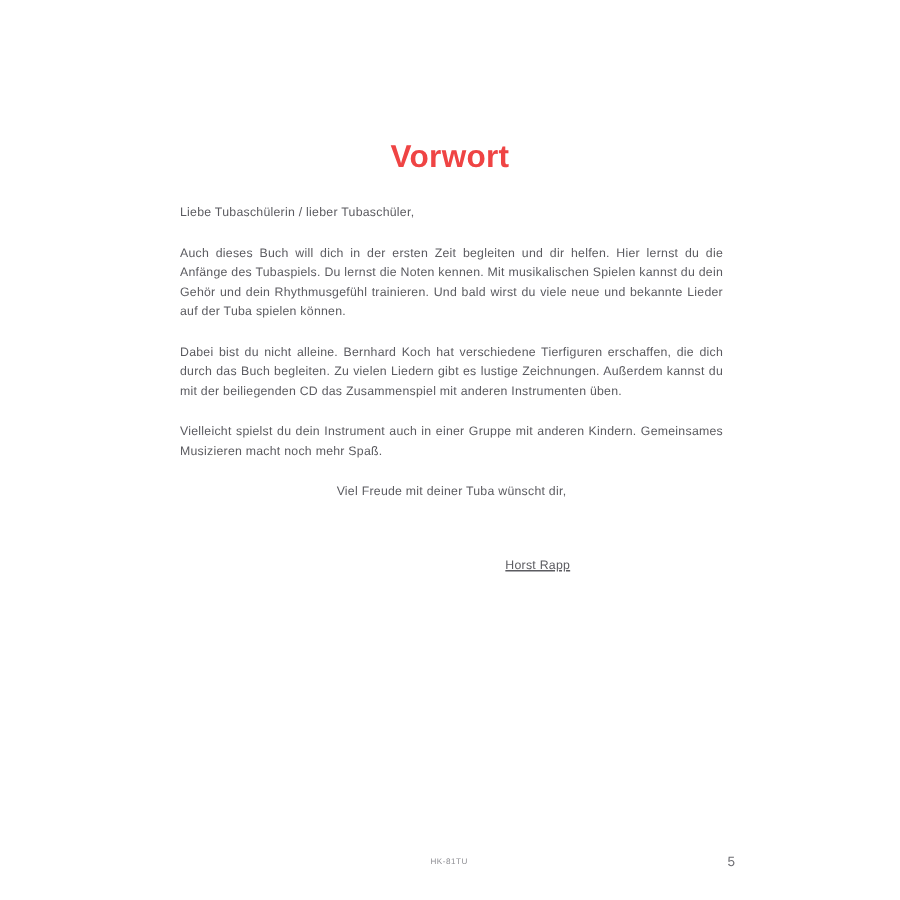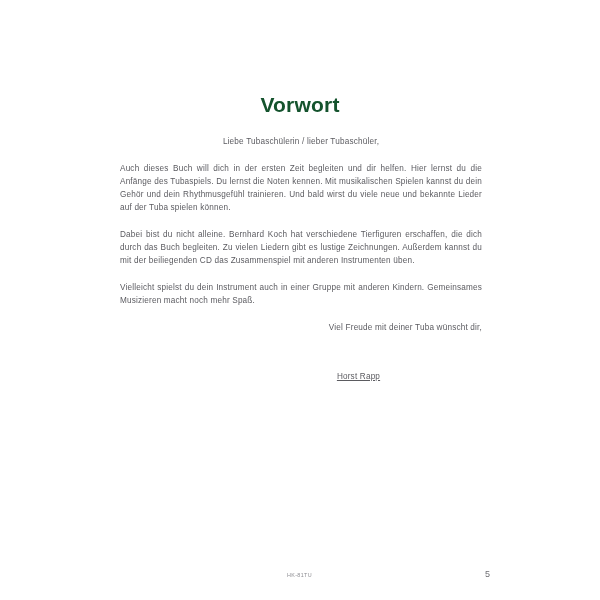--- a/index.html
+++ b/index.html
@@ -26,21 +26,21 @@
 
   
   .page-title {
     position: absolute;
     left: 0;
     right: 0;
     top: 79px;
     text-align: center;
     font-size: 21px;
     font-weight: bold;
-    color: #14532d;
+    color: #ef4444;
     letter-spacing: 0.2px;
   }
 
   
   .body-column {
     position: absolute;
     left: 120px;
     top: 136px;
     width: 362px;
   }
@@ -49,25 +49,25 @@
     margin: 0 0 14.5px 0;
     font-size: 8.2px;
     line-height: 12.8px;
     color: #5b5b60;
     text-align: justify;
     text-justify: inter-word;
     letter-spacing: 0.18px;
   }
 
   .para.salutation {
-    text-align: center;
+    text-align: left;
   }
 
   .para.closing {
-    text-align: right;
+    text-align: center;
     margin-bottom: 0;
   }
 
   
   .signature {
     position: absolute;
     left: 120px;
     top: 371px;
     width: 362px;
     text-align: center;

